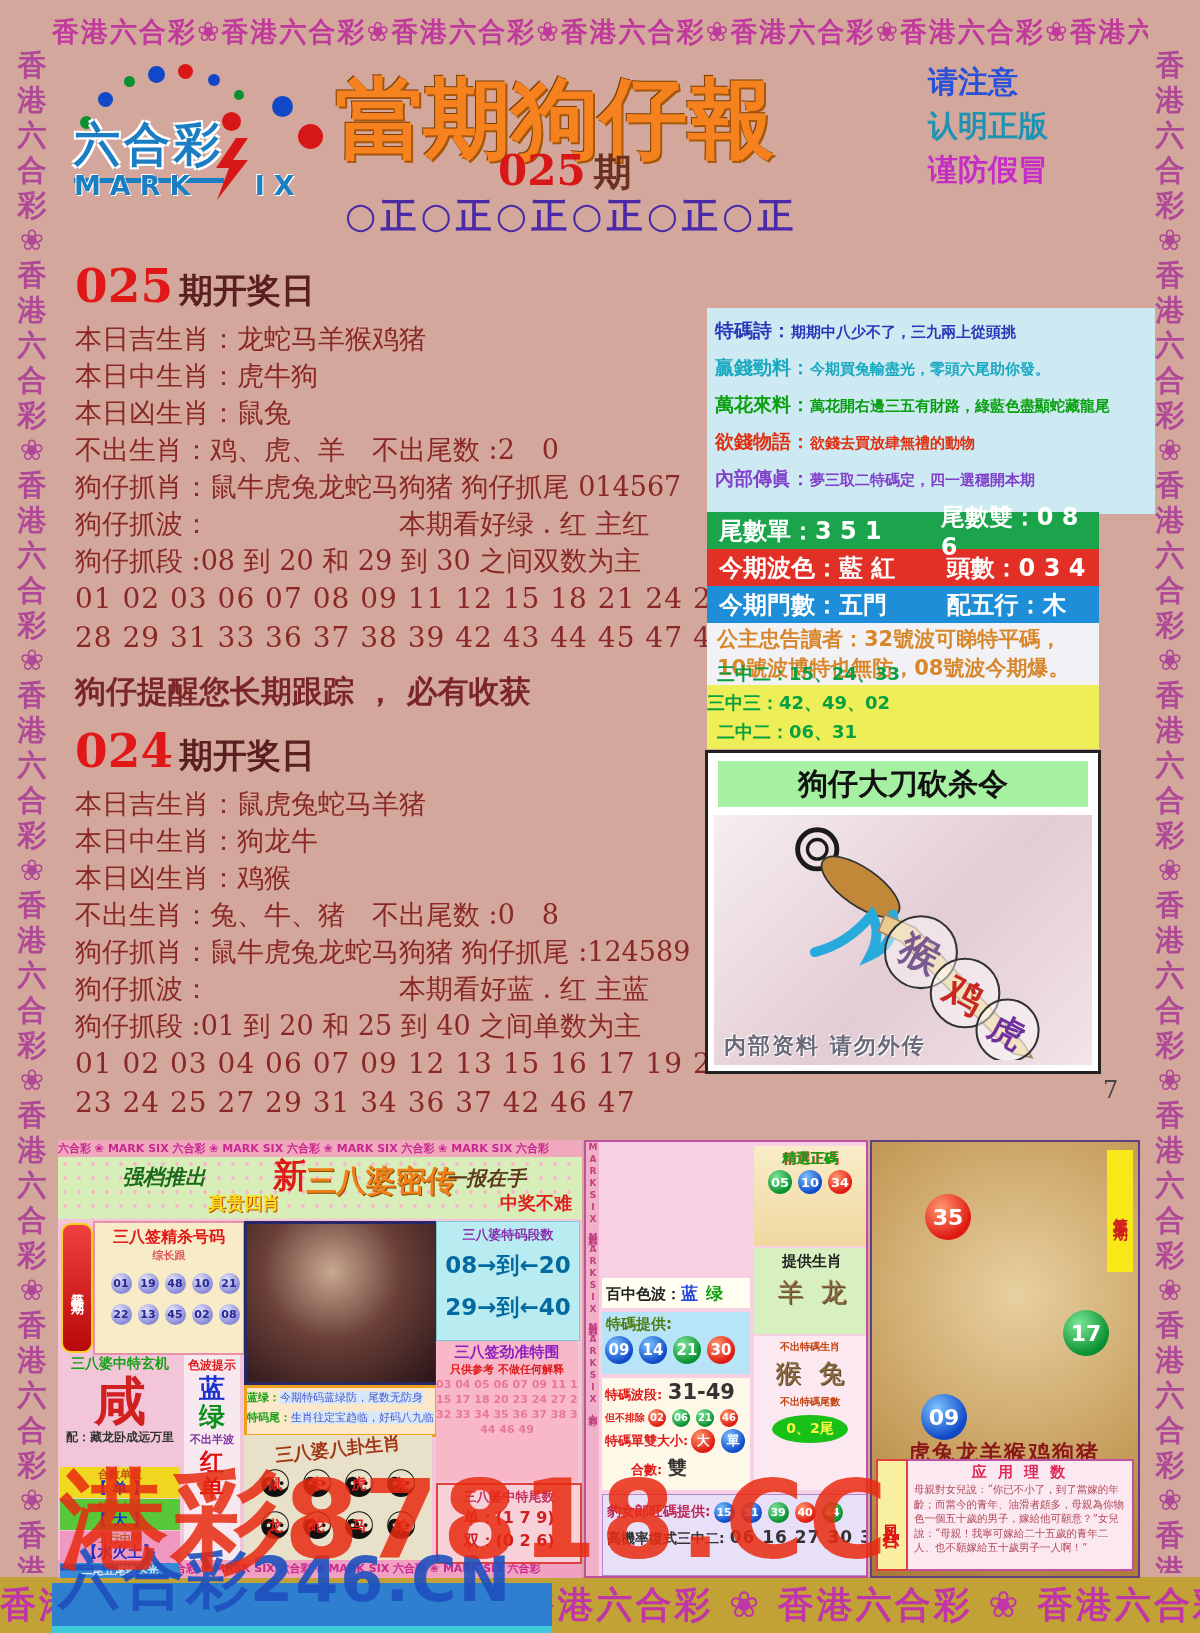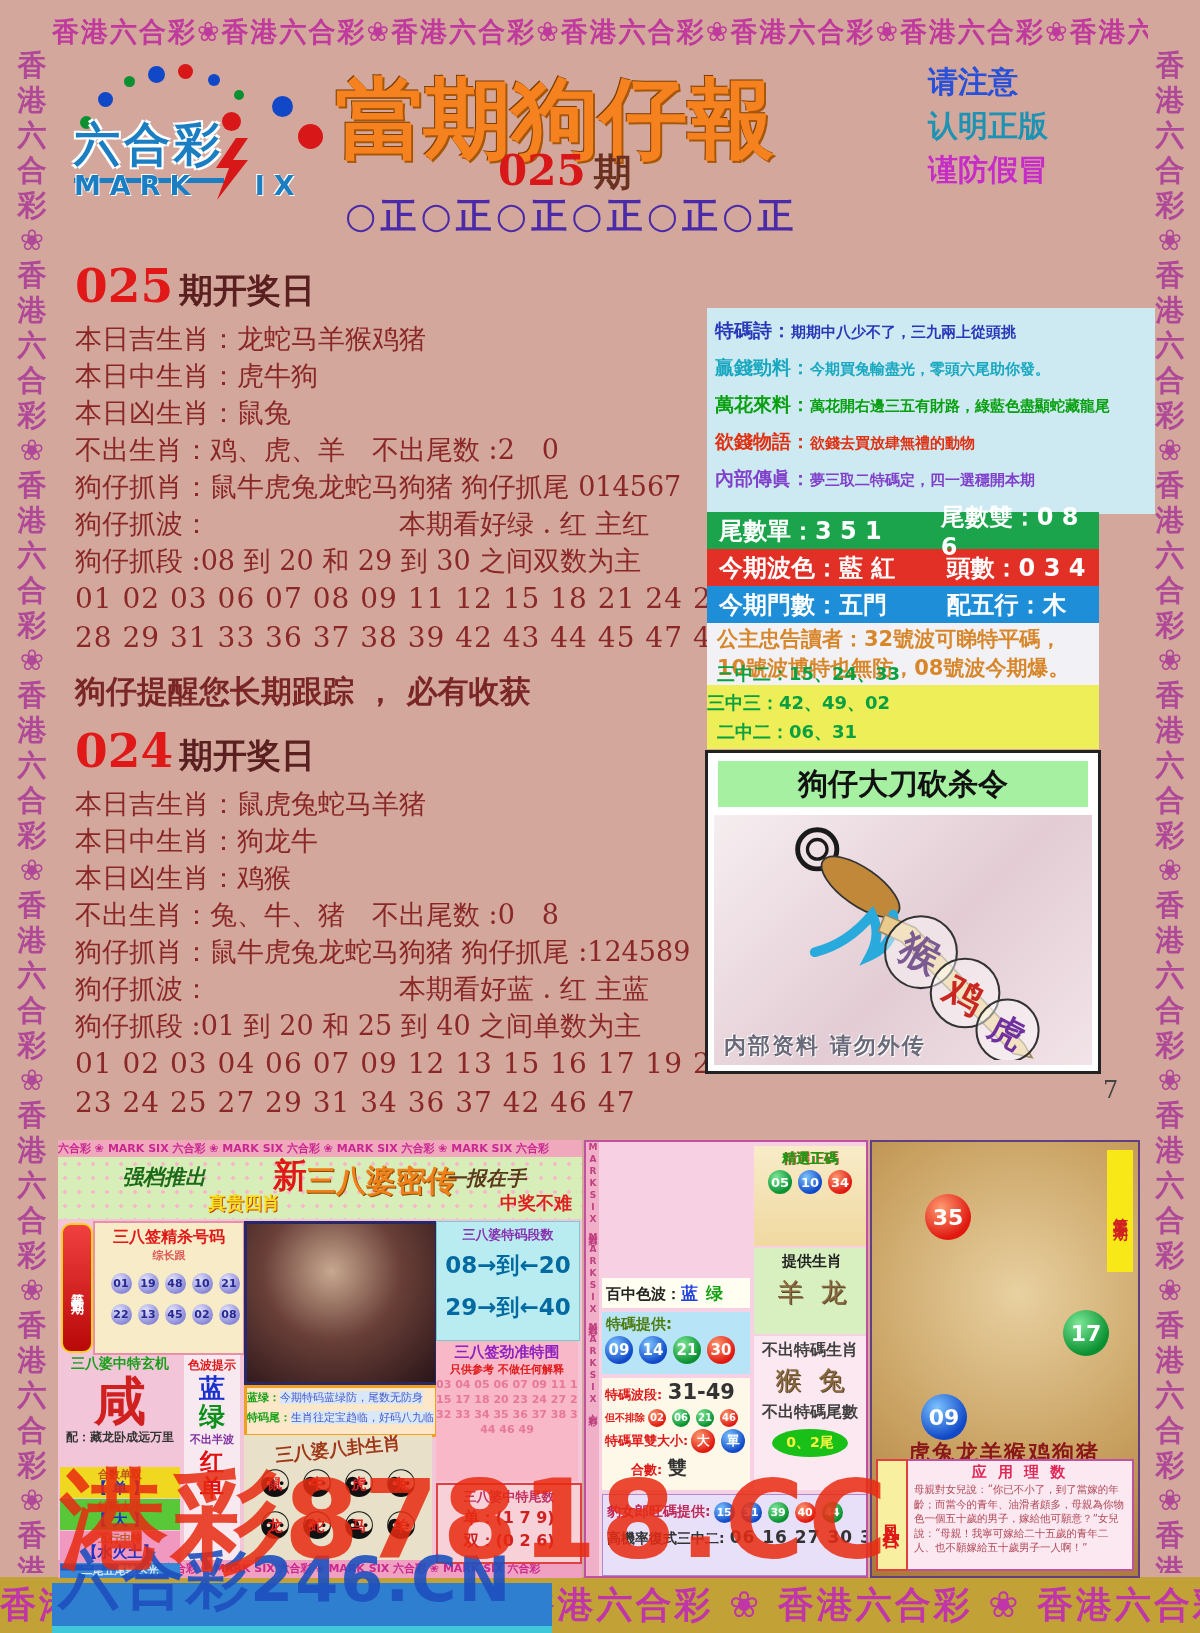--- a/index.html
+++ b/index.html
@@ -158,21 +158,21 @@
   .wave .lab{font-size:13px;color:#e01818;} .wave .big{font-size:21px;color:#333;}
   .wave .sm{font-size:10px;color:#e01818;}
   .wave .sum{font-size:13px;color:#e01818;margin-left:26px;} .wave .sv{font-size:19px;color:#333;}
   .zheng{position:absolute;left:168px;top:4px;width:112px;height:100px;background:linear-gradient(#f8ecc8,#f0d8a0);text-align:center;}
   .zheng b{display:block;font-size:14px;color:#10a010;text-shadow:1px 0 0 #e04040;margin:4px 0 2px 0;}
   .sxp{position:absolute;left:168px;top:106px;width:116px;height:86px;background:#d8f0c0;text-align:center;}
   .sxp b{display:block;font-size:15px;color:#222;margin:4px 0;}
   .animal{display:inline-block;font-size:26px;color:#8a6a40;font-family:"DejaVu Serif",serif;margin:0 6px;
           text-shadow:1px 1px 0 #60482a;}
   .nosx{position:absolute;left:168px;top:194px;width:112px;height:154px;background:#fce8f0;text-align:center;}
-  .nosx b{display:block;font-size:16px;color:#404040;margin:4px 0 2px 0;}
+  .nosx b{display:block;font-size:10px;color:#c2410c;margin:4px 0 2px 0;}
   .oval{display:inline-block;background:#18c018;color:#f8f840;font-size:14px;font-weight:bold;border-radius:50%;
         padding:5px 14px;margin-top:4px;}
   .bmb{position:absolute;left:16px;top:352px;width:264px;height:80px;background:#e8e0f8;border:1px solid #b088d0;}
   .bmb .r1{white-space:nowrap;margin:6px 0 4px 4px;} .bmb .r1 b{font-size:14px;color:#c02858;}
   .bmb .r2{white-space:nowrap;margin-left:4px;} .bmb .r2 b{font-size:14px;color:#333;}
   .bmb .r2 span{font-size:17px;font-weight:bold;color:#333;letter-spacing:1px;}
   
   .brp{position:absolute;left:870px;top:1140px;width:270px;height:438px;overflow:hidden;border:2px solid #604080;
        background:radial-gradient(circle at 55% 35%,#e8d0a0 0%,#c8a060 55%,#a87838 100%);box-sizing:border-box;}
   .brp-tag{position:absolute;right:5px;top:8px;width:26px;height:122px;background:#f8e818;color:#d02020;

